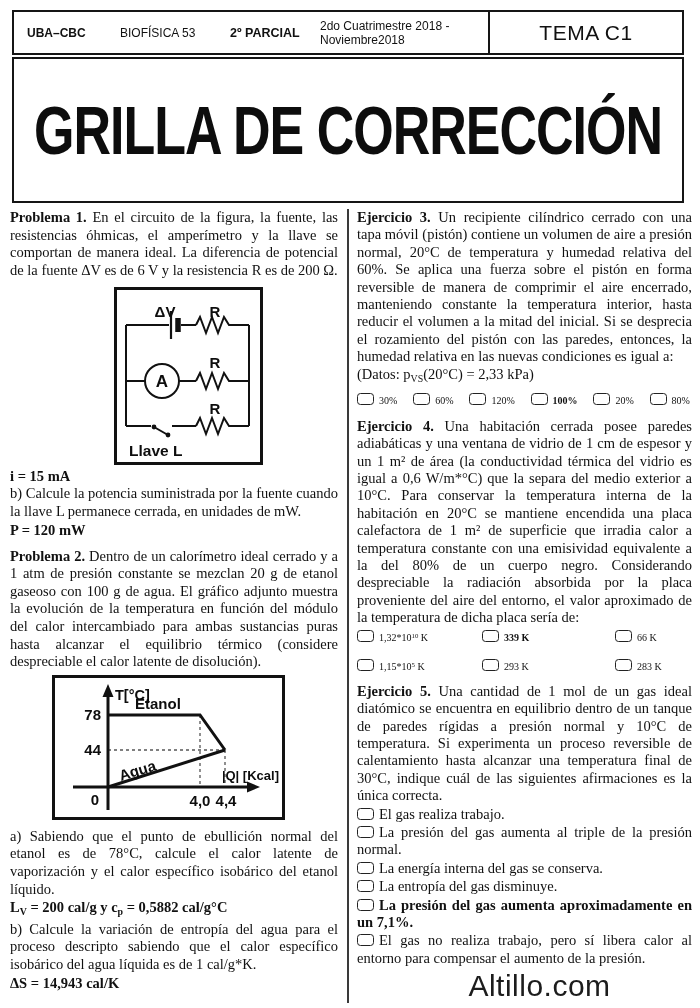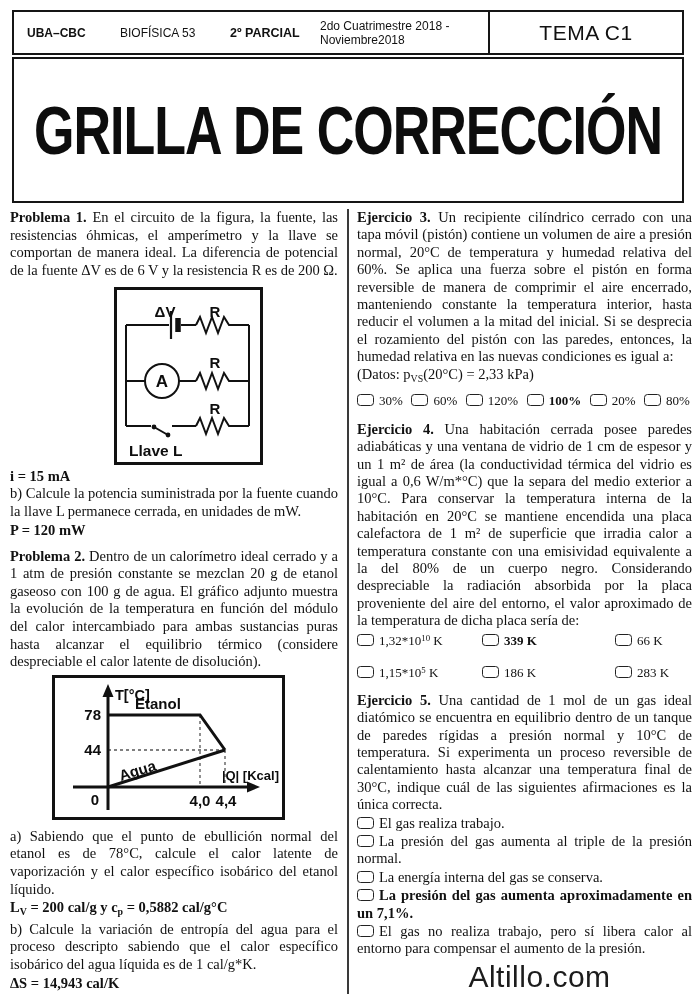--- a/index.html
+++ b/index.html
@@ -43,21 +43,21 @@
   .thick{stroke:#111;stroke-width:3;fill:none;}
   .plate-long{stroke:#111;stroke-width:2.2;}
   .plate-short{stroke:#111;stroke-width:5.5;}
   .svg-label{font-family:"Liberation Sans",sans-serif;font-weight:bold;fill:#0d0d0d;}
   .dash{stroke:#555;stroke-width:1.3;stroke-dasharray:3,3;fill:none;}
 
   
   .cb{display:inline-block;width:15px;height:10px;border:1.6px solid #222;border-radius:3.5px;
       background:#fff;vertical-align:-1px;margin-right:5px;flex:none;}
   .optrow{display:flex;justify-content:space-between;align-items:center;margin:6px 2px 12px 0;}
-  .opt{white-space:nowrap;font-size:13px;}
+  .opt{white-space:nowrap;font-size:10px;}
   .optgrid{display:grid;grid-template-columns:125px 133px auto;row-gap:16px;margin:3px 0 11px 0;font-size:14.5px;}
   .opt5{margin:1px 0;font-size:14.5px;line-height:17.4px;text-align:justify;}
   .correct .optlabel{font-weight:bold;}
 
   .watermark{font-family:"Liberation Sans",sans-serif;font-size:30px;color:#1c1c1c;
              text-align:center;margin:2px 0 0 30px;letter-spacing:.5px;}
 </style>
 </head>
 <body>
 
@@ -173,30 +173,31 @@
         <span class="opt"><span class="cb"></span><span class="optlabel">80%</span></span>
       </div>
 
       <p class="para"><span class="lead">Ejercicio 4.</span><span> Una habitación cerrada posee paredes adiabáticas y una ventana de vidrio de 1 cm de espesor y un 1 m² de área (la conductividad térmica del vidrio es igual a 0,6 W/m*°C) que la separa del medio exterior a 10°C. Para conservar la temperatura interna de la habitación en 20°C se mantiene encendida una placa calefactora de 1 m² de superficie que irradia calor a temperatura constante con una emisividad equivalente a la del 80% de un cuerpo negro. Considerando despreciable la radiación absorbida por la placa proveniente del aire del entorno, el valor aproximado de la temperatura de dicha placa sería de:</span></p>
 
       <div class="optgrid">
         <span class="opt"><span class="cb"></span><span class="optlabel"><span>1,32*10</span><span class="sup">10</span><span> K</span></span></span>
         <span class="opt correct"><span class="cb"></span><span class="optlabel"><span>339 K</span></span></span>
         <span class="opt"><span class="cb"></span><span class="optlabel"><span>66 K</span></span></span>
         <span class="opt"><span class="cb"></span><span class="optlabel"><span>1,15*10</span><span class="sup">5</span><span> K</span></span></span>
-        <span class="opt"><span class="cb"></span><span class="optlabel"><span>186 K</span></span></span>
+        <span class="opt"><span class="cb"></span><span class="optlabel"><span>293 K</span></span></span>
         <span class="opt"><span class="cb"></span><span class="optlabel"><span>283 K</span></span></span>
       </div>
 
       <p class="para"><span class="lead">Ejercicio 5.</span><span> Una cantidad de 1 mol de un gas ideal diatómico se encuentra en equilibrio dentro de un tanque de paredes rígidas a presión normal y 10°C de temperatura. Si experimenta un proceso reversible de calentamiento hasta alcanzar una temperatura final de 30°C, indique cuál de las siguientes afirmaciones es la única correcta.</span></p>
 
       <div>
         <div class="opt5"><span class="cb"></span><span class="optlabel">El gas realiza trabajo.</span></div>
         <div class="opt5"><span class="cb"></span><span class="optlabel">La presión del gas aumenta al triple de la presión normal.</span></div>
         <div class="opt5"><span class="cb"></span><span class="optlabel">La energía interna del gas se conserva.</span></div>
+        <div class="opt5"><span class="cb"></span><span class="optlabel">La entropía del gas disminuye.</span></div>
         <div class="opt5 correct"><span class="cb"></span><span class="optlabel">La presión del gas aumenta aproximadamente en un 7,1%.</span></div>
         <div class="opt5"><span class="cb"></span><span class="optlabel">El gas no realiza trabajo, pero sí libera calor al entorno para compensar el aumento de la presión.</span></div>
       </div>
 
       <div class="watermark">Altillo.com</div>
     </div>
   </div>
 </div>
 
 </body></html>

